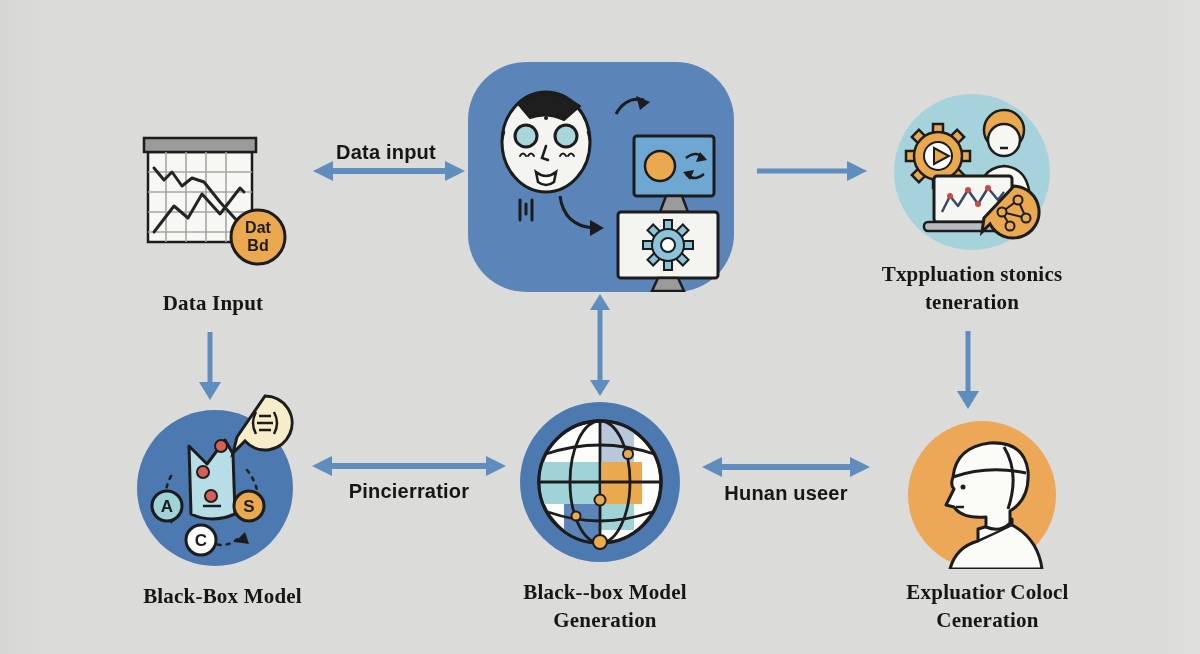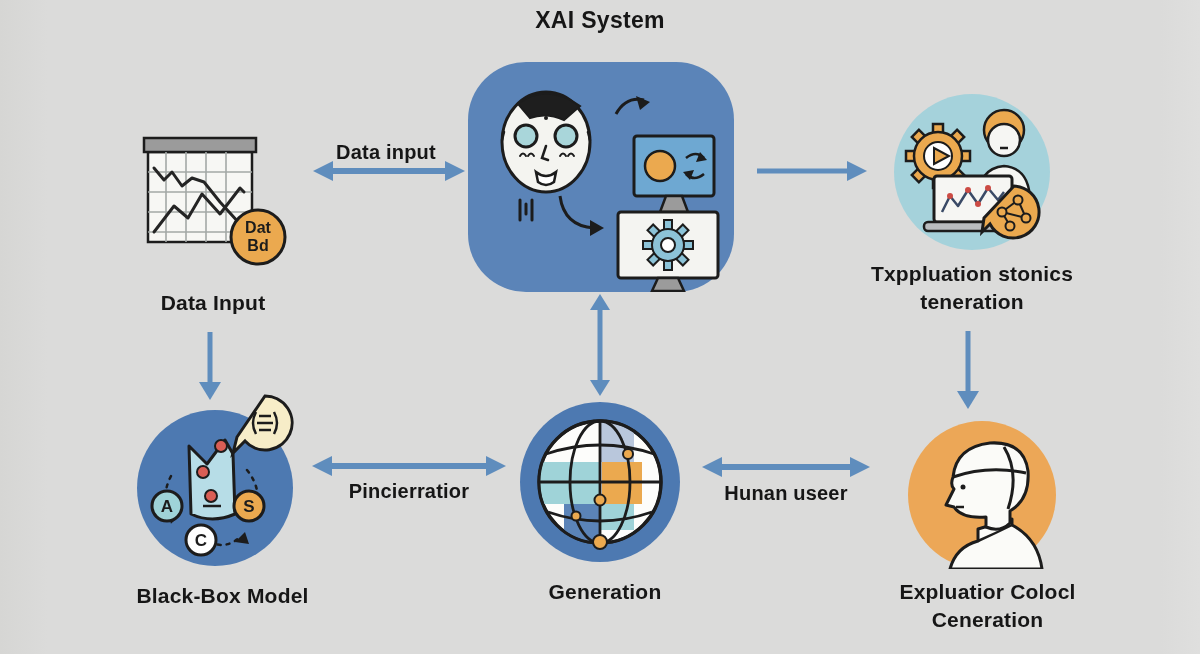--- a/index.html
+++ b/index.html
@@ -4,34 +4,33 @@
 <style>
   html,body{margin:0;padding:0;}
   body{font-family:"Liberation Sans",sans-serif;}
   #canvas{
     position:relative;width:1200px;height:654px;overflow:hidden;
     background:linear-gradient(90deg,#d6d6d4 0px,#dbdbda 48px,#dbdbda 1160px,#dfdfde 1200px);
   }
   .abs{position:absolute;}
   .lbl{position:absolute;font-weight:700;color:#161616;text-align:center;}
   .title{font-size:23px;letter-spacing:.3px;}
-  .node-lbl{font-size:21px;line-height:28px;letter-spacing:.2px;}
+  .node-lbl{font-size:21px;line-height:28px;letter-spacing:.2px;font-family:Liberation Serif, serif;}
   .edge-lbl{font-size:20px;letter-spacing:.2px;}
   .circle{position:absolute;border-radius:50%;}
   .corebox{position:absolute;background:#5b84b8;border-radius:58px;}
   .over-arrow{background:#dbdbda;padding:0 5px;z-index:5;}
   svg{display:block;}
   svg text{font-family:"Liberation Sans",sans-serif;font-weight:700;}
 </style>
 </head>
 <body>
 
 <div id="canvas">
 
-  <div class="lbl title" style="left:420px;top:7px;width:360px;">XAI System</div>
 
   <svg class="abs" style="left:140px;top:128px;overflow:visible;" width="152" height="140" viewBox="0 0 152 140">
     <rect x="8" y="24" width="104" height="90" fill="#f7f7f4" stroke="#1c1c1c" stroke-width="2.5"></rect>
     <rect x="4" y="10" width="112" height="14" fill="#9b9b9b" stroke="#1c1c1c" stroke-width="2.5"></rect>
     <g stroke="#a3a8a6" stroke-width="1.6">
       <line x1="26" y1="24" x2="26" y2="114"></line>
         <line x1="46" y1="24" x2="46" y2="114"></line>
       <line x1="66" y1="24" x2="66" y2="114"></line>
         <line x1="86" y1="24" x2="86" y2="114"></line>
       <line x1="8" y1="44" x2="112" y2="44"></line>
@@ -266,20 +265,21 @@
       </g>
       <g fill="#eba94f" stroke="#1c1c1c" stroke-width="2">
         <circle cx="108" cy="52" r="5"></circle>
           <circle cx="80" cy="98" r="5.5"></circle>
         <circle cx="56" cy="114" r="4.5"></circle>
           <circle cx="80" cy="140" r="7"></circle>
       </g>
     </svg>
   </div>
   <div class="lbl node-lbl" style="left:465px;top:578px;width:280px;">
+    <div>Black--box Model</div>
     <div>Generation</div>
   </div>
 
   <svg class="abs" style="left:700px;top:454px;" width="172" height="26">
     <line x1="16" y1="13" x2="156" y2="13" stroke="#5f8dbd" stroke-width="6"></line>
     <polygon points="2,13 22,3 22,23" fill="#5f8dbd"></polygon>
     <polygon points="170,13 150,3 150,23" fill="#5f8dbd"></polygon>
   </svg>
   <div class="lbl edge-lbl" style="left:698px;top:482px;width:176px;text-align:center;">Hunan useer</div>
 

